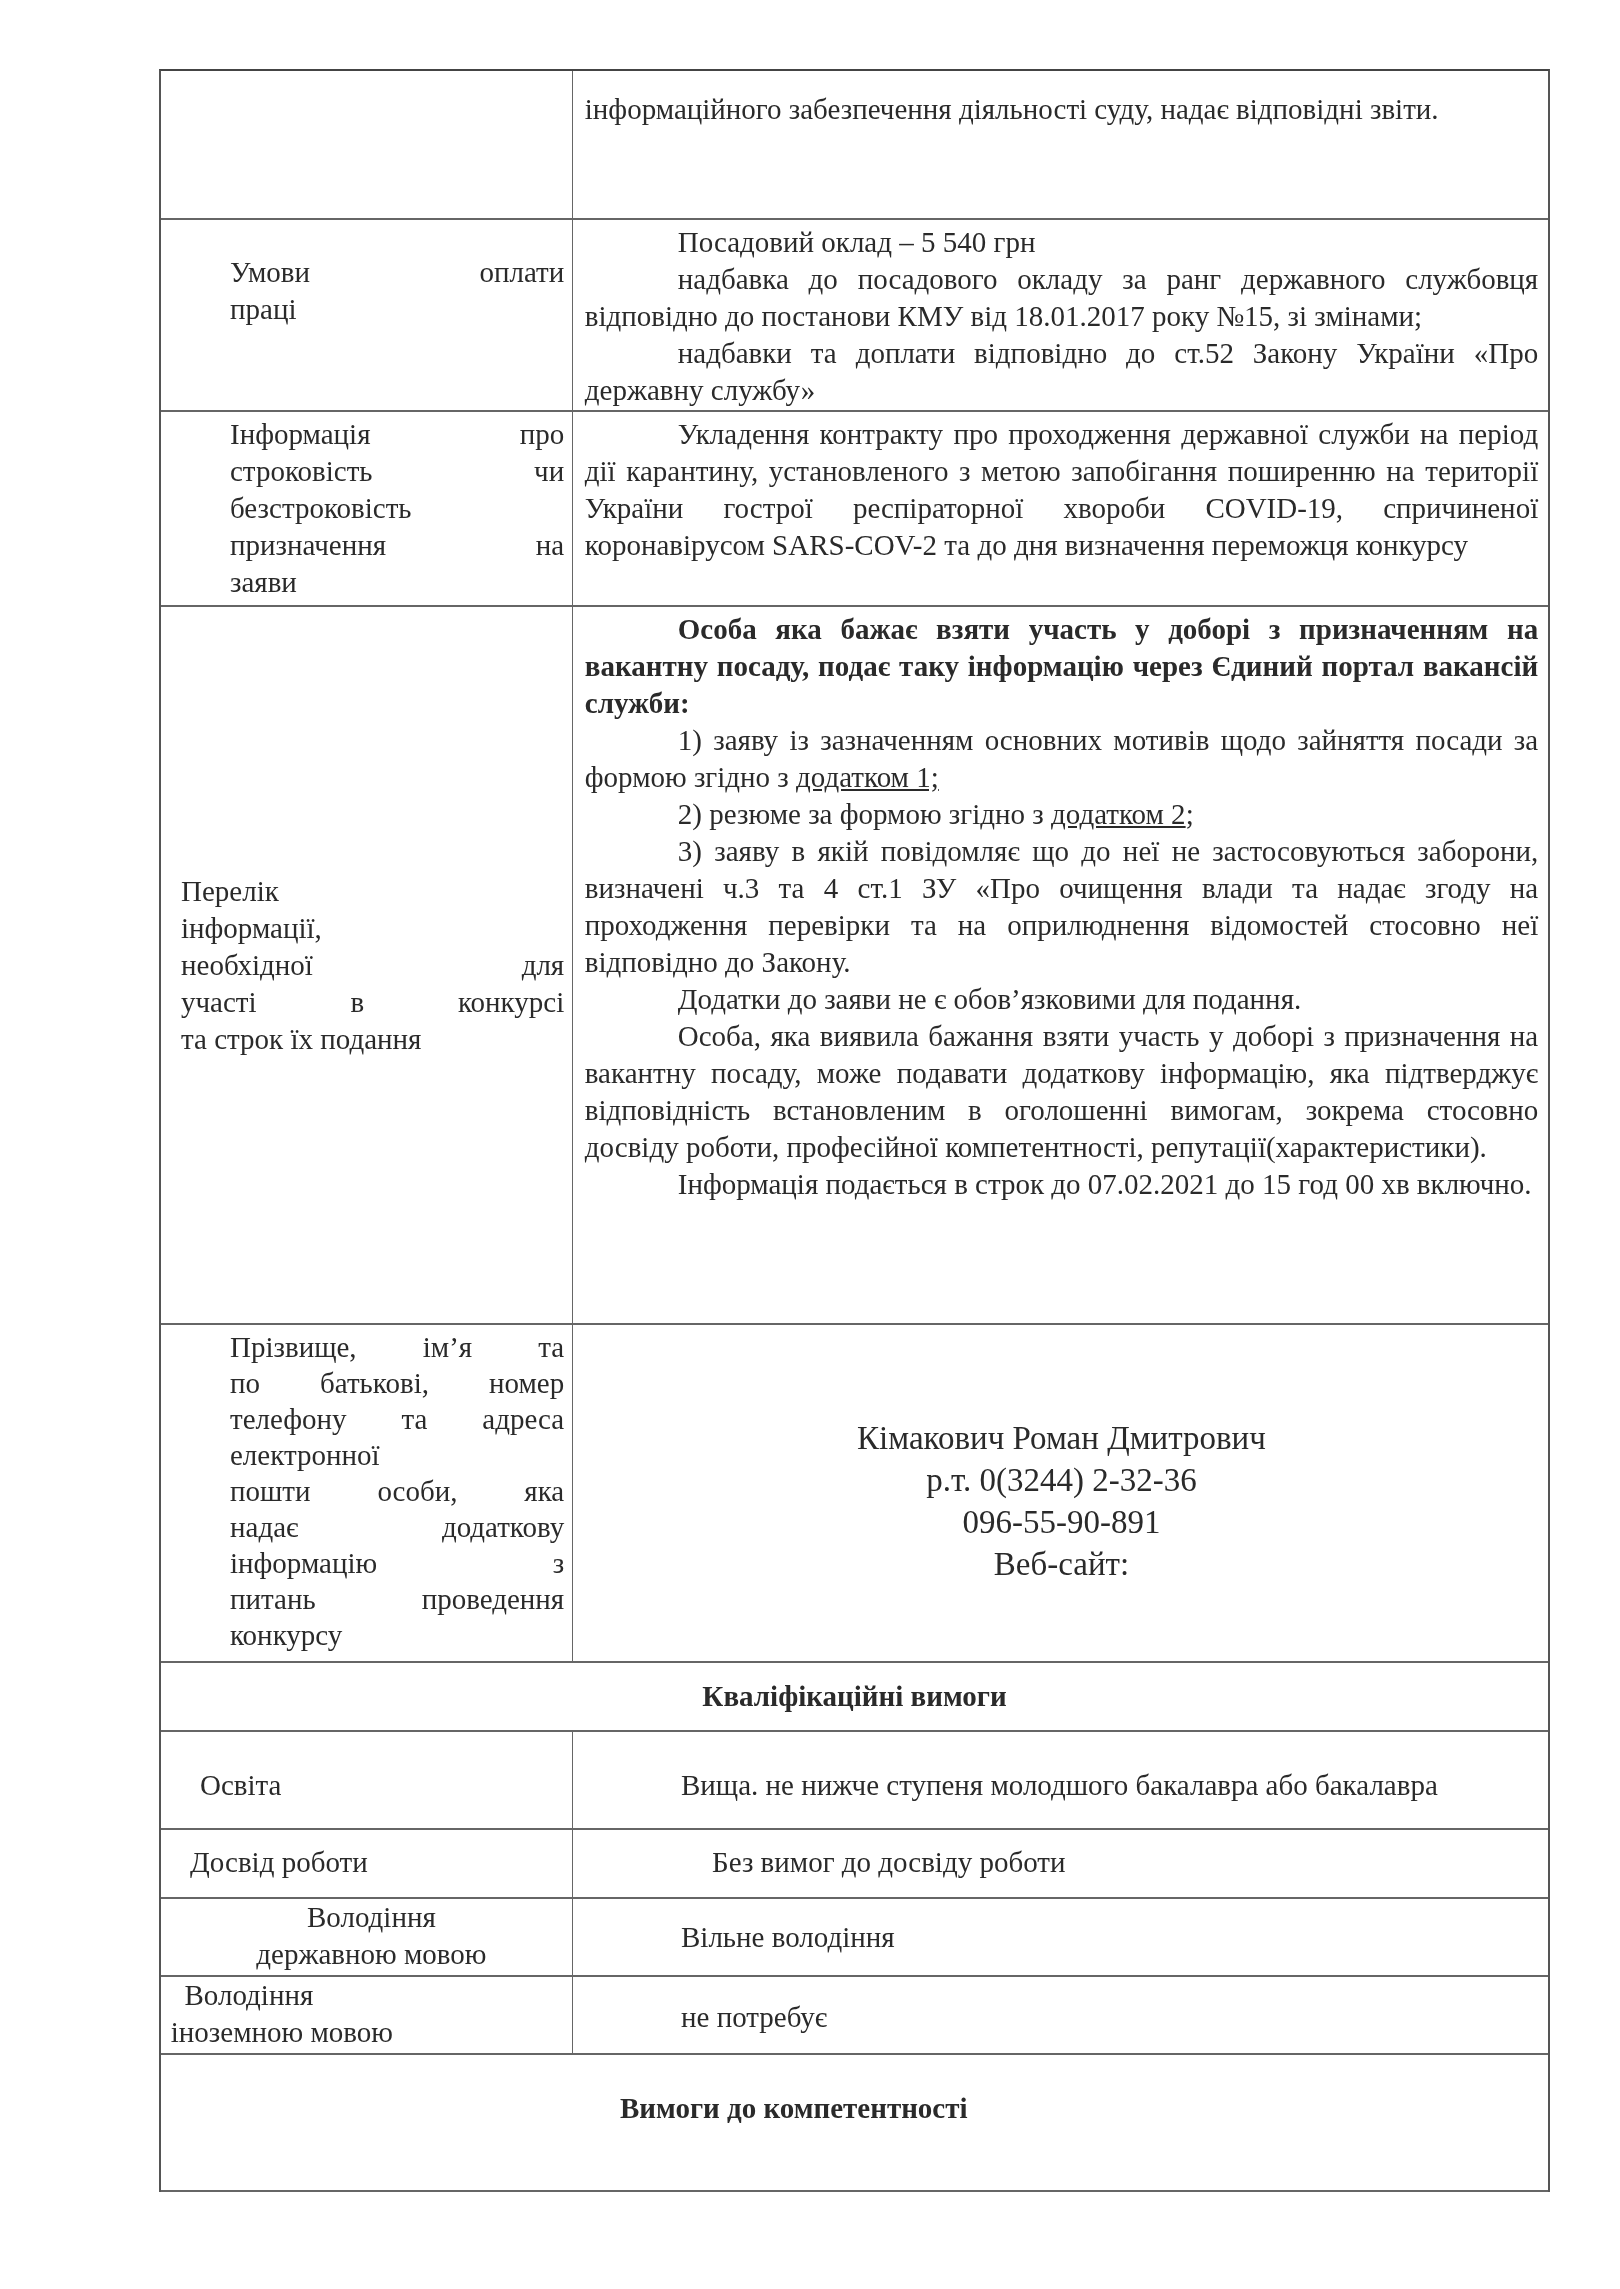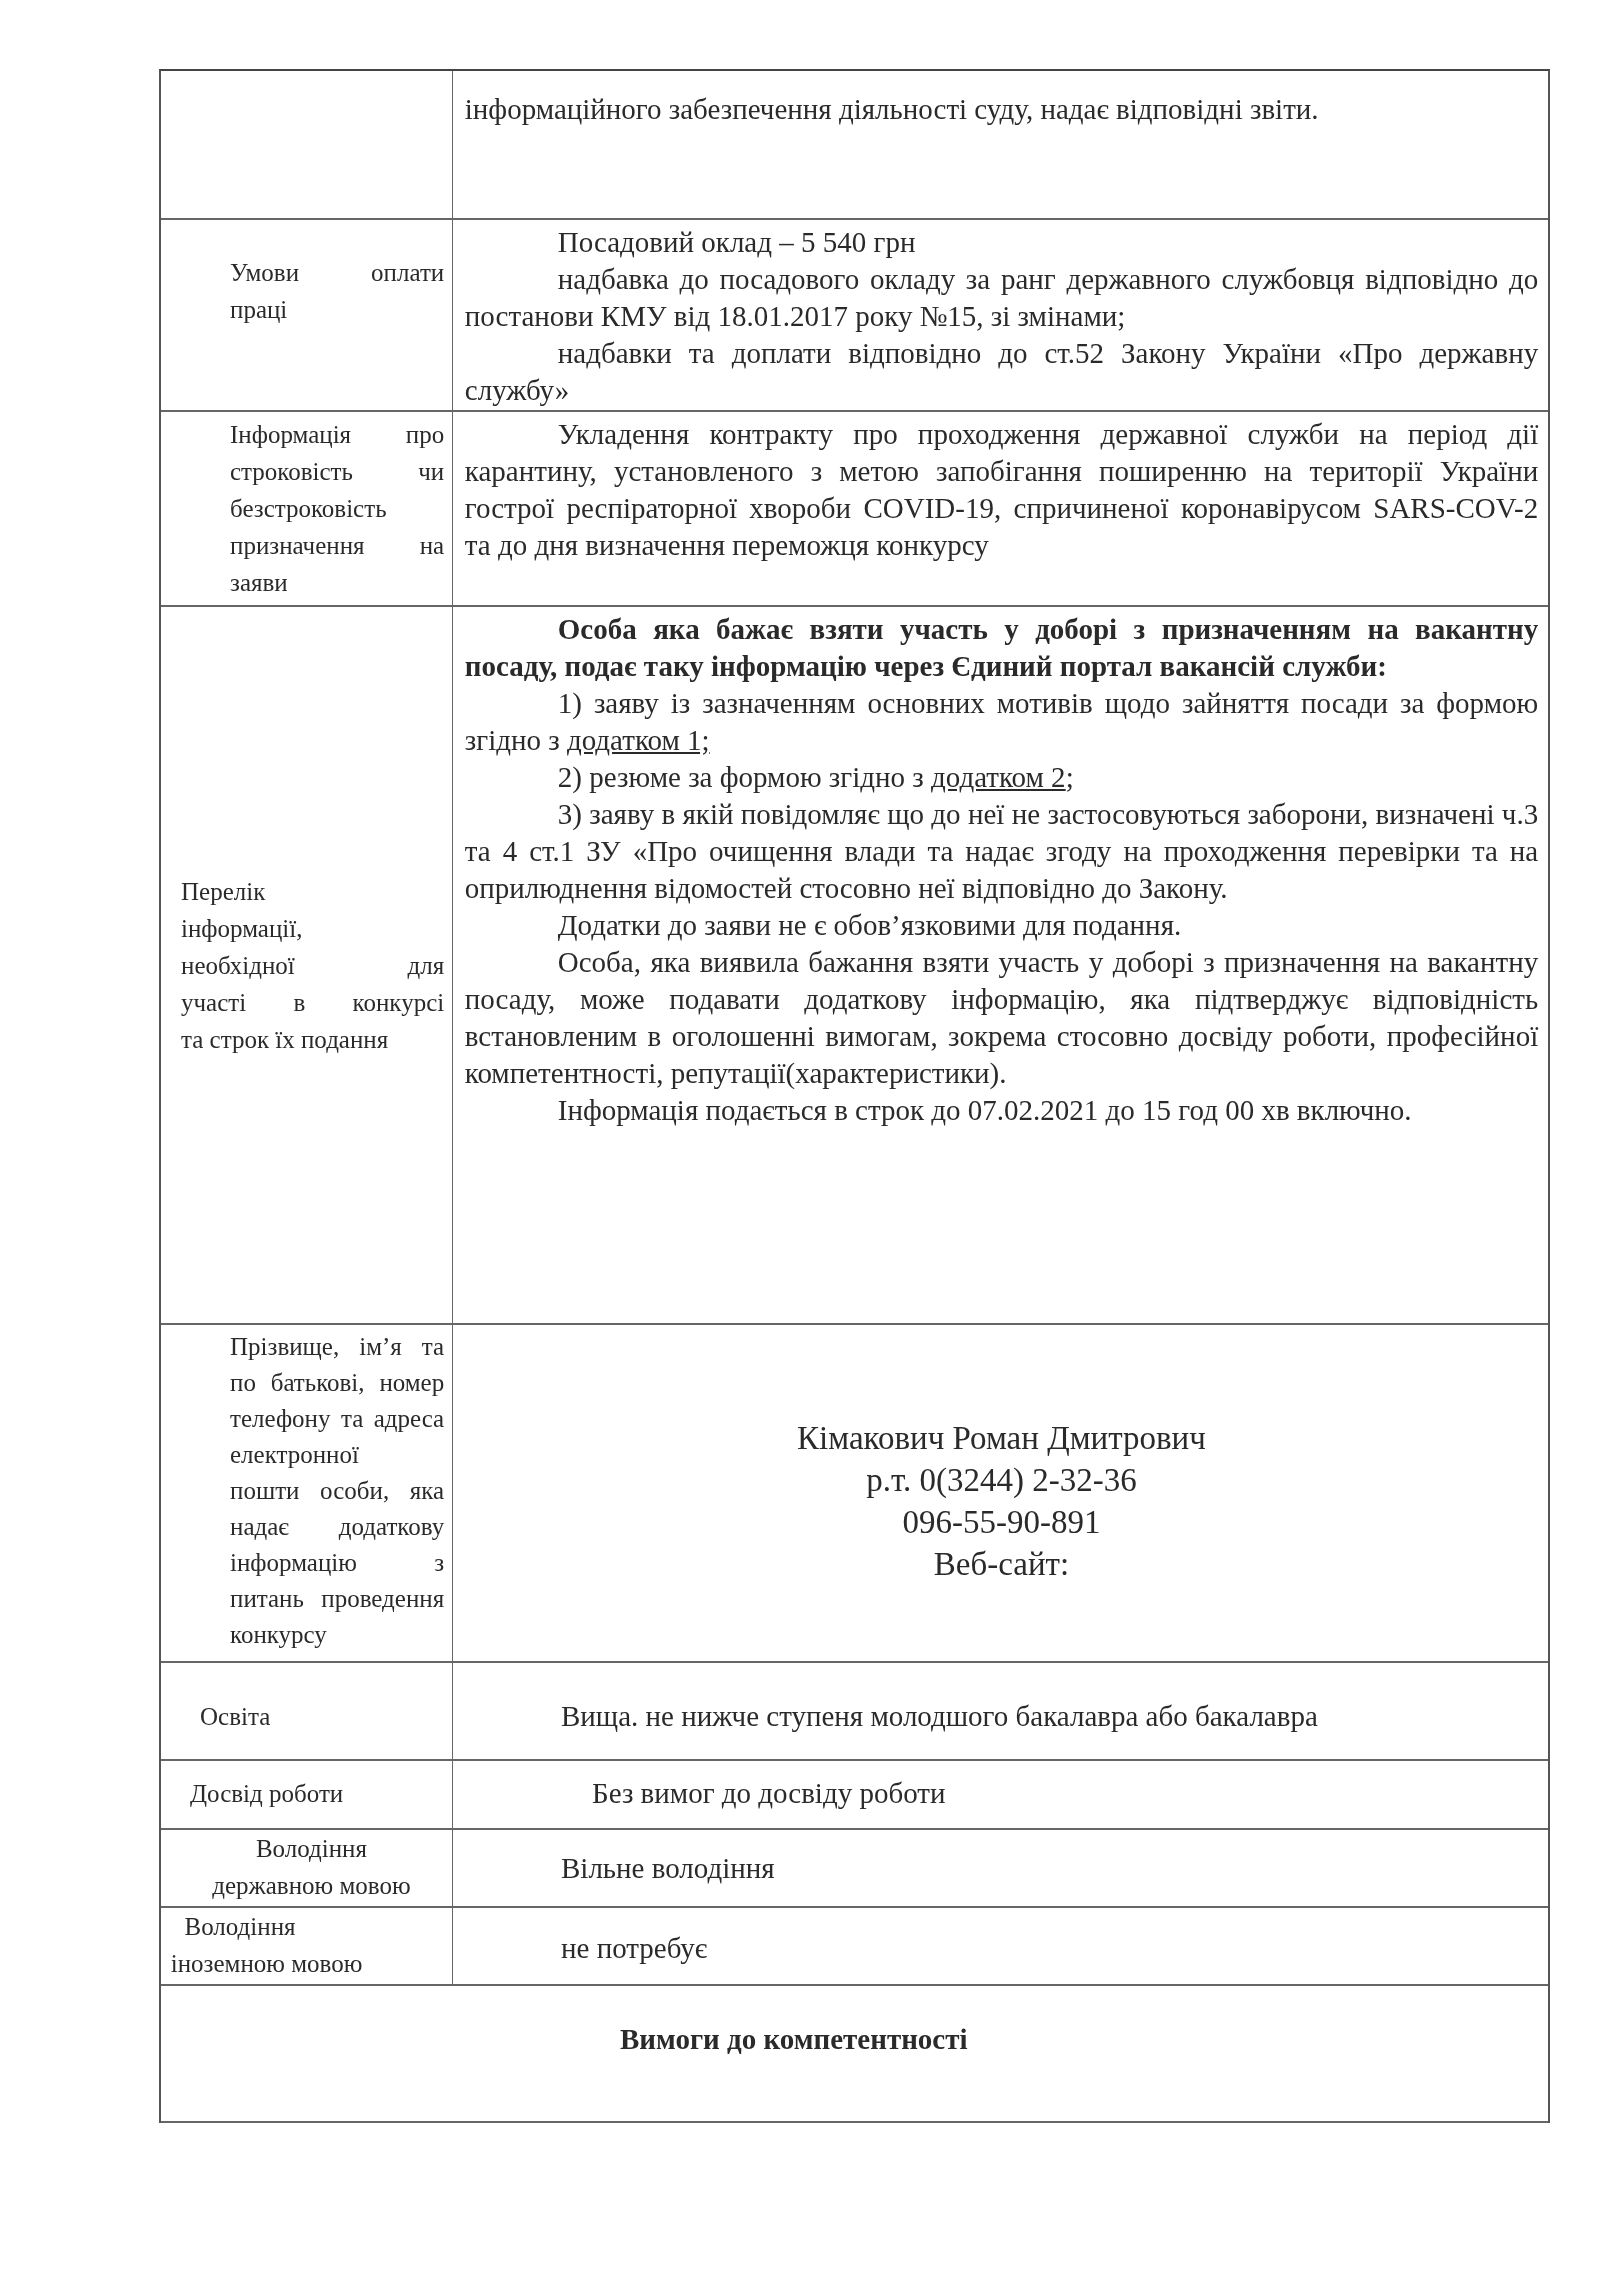--- a/index.html
+++ b/index.html
@@ -7,22 +7,22 @@
       width: 1620px; height: 2290px; background: #ffffff; position: relative; overflow: hidden;
       font-family: "Liberation Serif", "DejaVu Serif", serif; color: #2a2a2a;
     }
     .page { position: absolute; left: 0; top: 0; width: 1620px; height: 2290px; }
     .tbl {
       position: absolute; left: 159px; top: 69px; width: 1387px;
       border-left: 2px solid #555; border-right: 2px solid #555; border-top: 2px solid #444;
     }
     .row { display: flex; border-bottom: 2px solid #666; box-sizing: border-box; }
     .lc {
-      width: 292px; box-sizing: border-box; border-right: 1.5px solid #666;
-      padding: 3.9px 7.8px 0 69px; font-size: 25px; line-height: 37px;
+      width: 412px; box-sizing: border-box; border-right: 1.5px solid #666;
+      padding: 3.9px 7.8px 0 69px; font-size: 29px; line-height: 37px;
     }
     .rc {
       flex: 1; box-sizing: border-box; padding: 3.9px 9.8px 0 11.8px; font-size: 29px; line-height: 37px;
       text-align: justify;
     }
     .lc.just p, .rc.just p { margin: 0; text-align: justify; text-align-last: left; }
     .lc p, .rc p { margin: 0; }
     .ind { text-indent: 93px; }
     .just-line { text-align: justify; text-align-last: justify; }
     .bold { font-weight: bold; }
@@ -102,20 +102,23 @@
         <p>конкурсу</p>
       </div>
       <div class="rc center-block" style="padding-top:92px;">
         <p>Кімакович Роман Дмитрович</p>
         <p>р.т. 0(3244) 2-32-36</p>
         <p>096-55-90-891</p>
         <p>Веб-сайт:</p>
       </div>
     </div>
 
+    <div class="row" style="height:69px; align-items:center;">
+      <div class="full">Кваліфікаційні вимоги</div>
+    </div>
 
     <div class="row" style="height:98px;">
       <div class="lc" style="padding:35px 7.8px 0 39px;">
         <p>Освіта</p>
       </div>
       <div class="rc" style="padding:35px 9.8px 0 108px;">
         <p>Вища. не нижче ступеня молодшого бакалавра або бакалавра</p>
       </div>
     </div>
 

